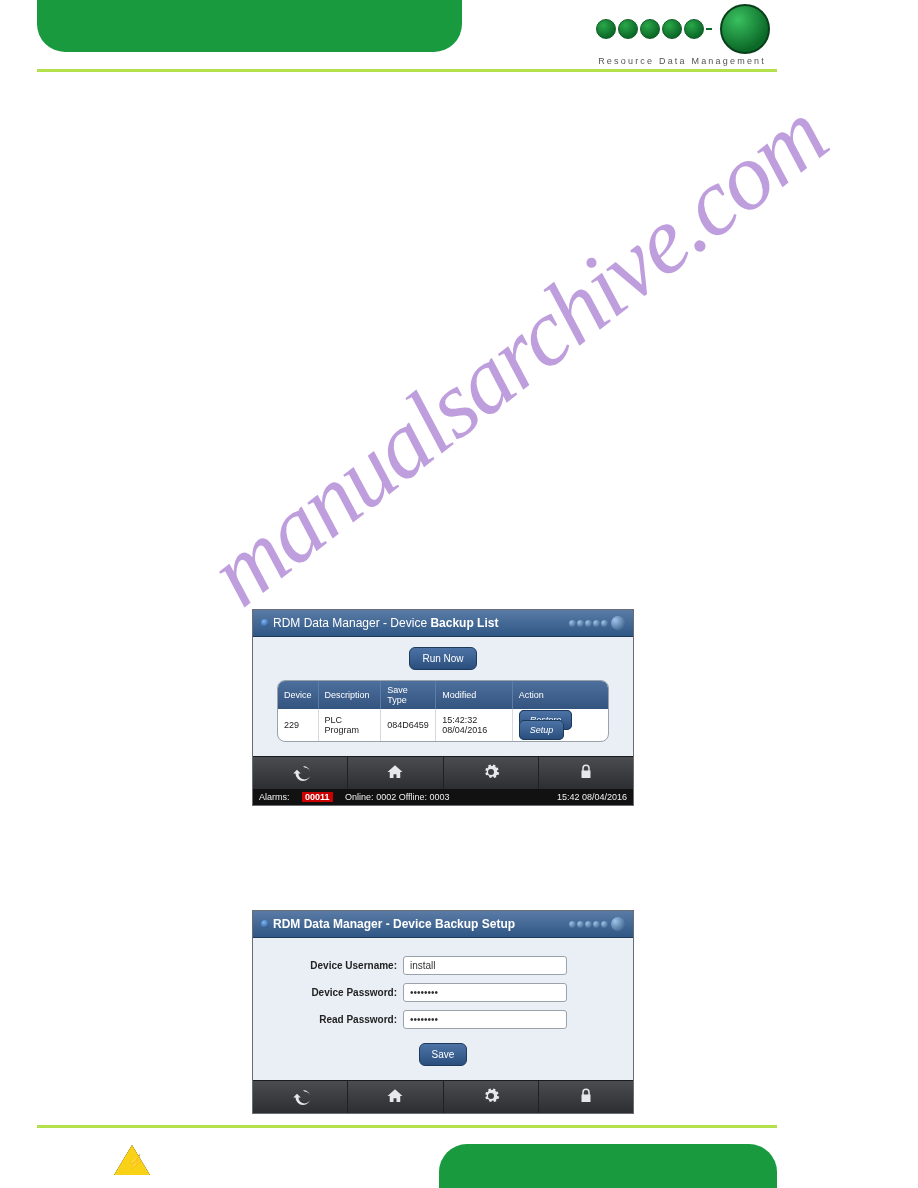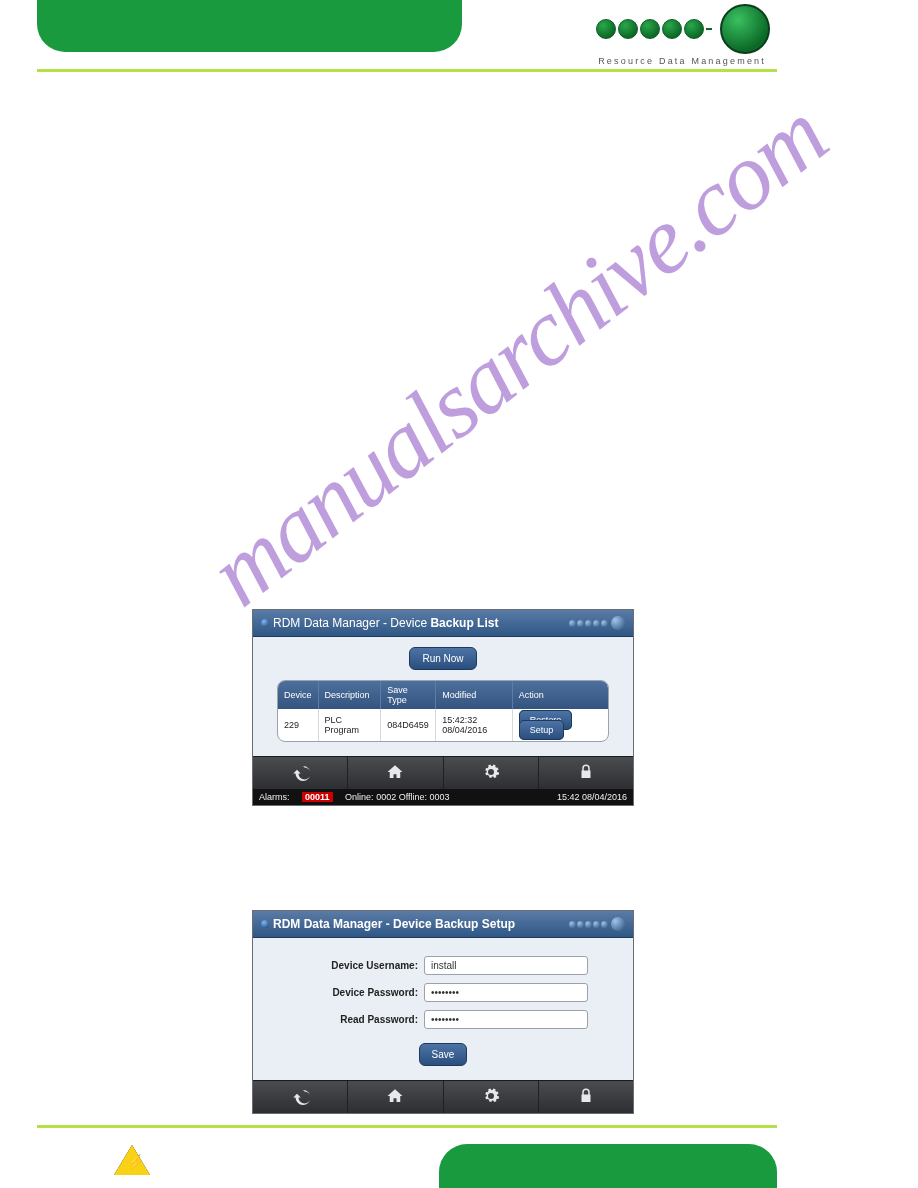--- a/index.html
+++ b/index.html
@@ -179,20 +179,21 @@
   .tbl td:last-child, .tbl th:last-child { border-right: none; margin-top: 10px; }
   .btn-sm {
     background: linear-gradient(#4d73a6, #2a4f7e);
     border: 1px solid #1d3a5a;
     border-radius: 5px;
     color: #fff;
     font-size: 9px;
     padding: 4px 10px;
     cursor: pointer;
     margin-right: 4px;
+    font-style: italic;
   }
 
   .navbar {
     background: linear-gradient(#4a4c50, #2c2e31);
     display: flex;
     border-top: 1px solid #1a1b1d;
   }
   .navbar .cell {
     flex: 1;
     text-align: center;
@@ -216,21 +217,21 @@
     padding: 0 3px;
     margin: 0 10px;
     font-weight: bold;
   }
 
   
   .frm-row {
     display: flex;
     align-items: center;
     margin: 8px 0;
-    justify-content: center;
+    justify-content: flex-start;
   }
   .frm-row label {
     width: 120px;
     text-align: right;
     color: #222;
     font-size: 10px;
     font-weight: bold;
     margin-right: 6px;
   }
   .frm-row input {

